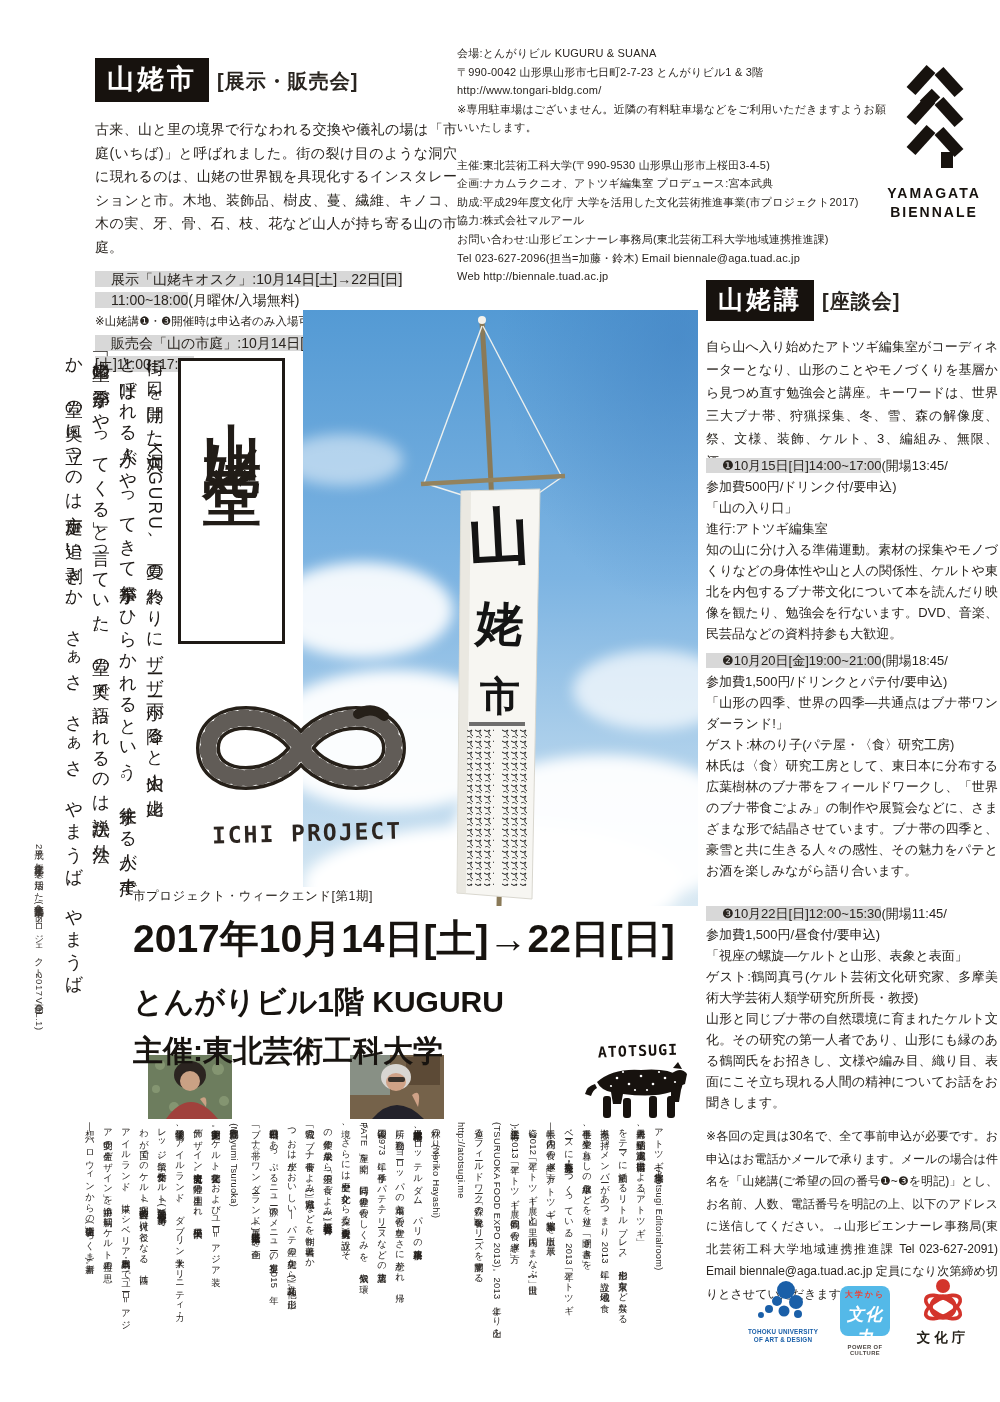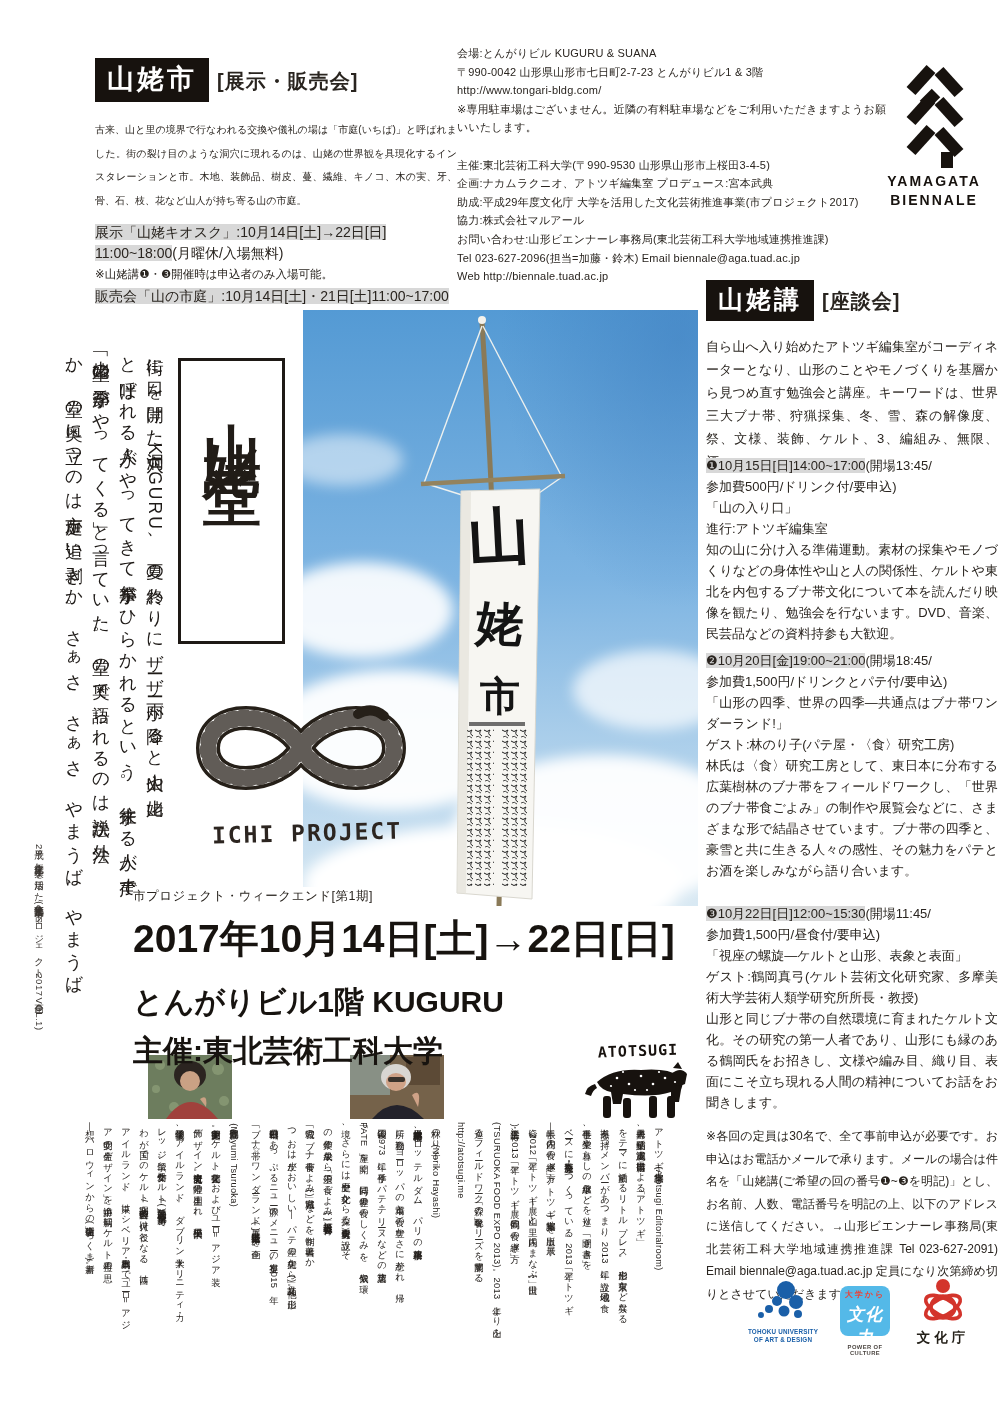--- a/index.html
+++ b/index.html
@@ -1,35 +1,35 @@
 <!DOCTYPE html>
 <html><head>
 <meta charset="utf-8">
 <style>
   html,body{margin:0;padding:0;background:#e8e8e8;}
   .page{position:relative;width:1000px;height:1402px;background:#ffffff;overflow:hidden;
         font-family:"Liberation Sans","DejaVu Sans",sans-serif;color:#29241f;}
   
   .black-box{display:inline-block;background:#17120e;color:#fff;font-weight:700;
              padding:3px 12px 5px;letter-spacing:3px;}
-  .hl{background:#d8d8d8;}
+  .hl{background:#d8d8d8;padding-left:16px;}
   .vtext{writing-mode:vertical-rl;text-orientation:mixed;white-space:pre-line;}
   
   .sec-ichi{position:absolute;left:95px;top:58px;width:362px;}
   .sec-ichi .title-main{font-size:27px;}
   .title-suffix{font-size:20px;font-weight:700;margin-left:8px;letter-spacing:1px;}
-  .sec-ichi .intro{margin:16px 0 10px;font-size:10px;line-height:23.5px;text-align:justify;}
+  .sec-ichi .intro{margin:16px 0 10px;font-size:14px;line-height:23.5px;text-align:justify;}
   .sched-line{font-size:14px;line-height:20.5px;}
   .small-note{font-size:11.5px;line-height:19px;margin:2px 0;}
   
   .venue-info{position:absolute;left:457px;top:44px;width:430px;}
   .info-line{font-size:11px;line-height:18.6px;min-height:18.6px;letter-spacing:.2px;}
   
   .biennale{position:absolute;left:878px;top:56px;width:112px;text-align:center;}
-  .biennale .wordmark{font-size:14px;font-weight:700;letter-spacing:2px;line-height:19px;color:#17120e;margin-top:0;}
+  .biennale .wordmark{font-size:14px;font-weight:700;letter-spacing:2px;line-height:19px;color:#17120e;margin-top:12px;}
   
   .story{position:absolute;left:56px;top:345px;height:730px;width:112px;
          font-size:17.5px;letter-spacing:2px;line-height:27px;color:#1e1a17;}
   .edge-note{position:absolute;left:31px;top:843px;height:430px;width:14px;
              font-size:9.5px;letter-spacing:.5px;color:#3a3531;}
   
   .do-box{position:absolute;left:178px;top:358px;width:101px;height:280px;background:#fff;
           border:3px solid #1e1915;display:flex;align-items:center;justify-content:center;}
   .do-box .vtext{font-family:"Liberation Serif","DejaVu Serif",serif;font-size:58px;font-weight:700;
                  letter-spacing:22px;color:#211c17;white-space:normal;height:250px;}

